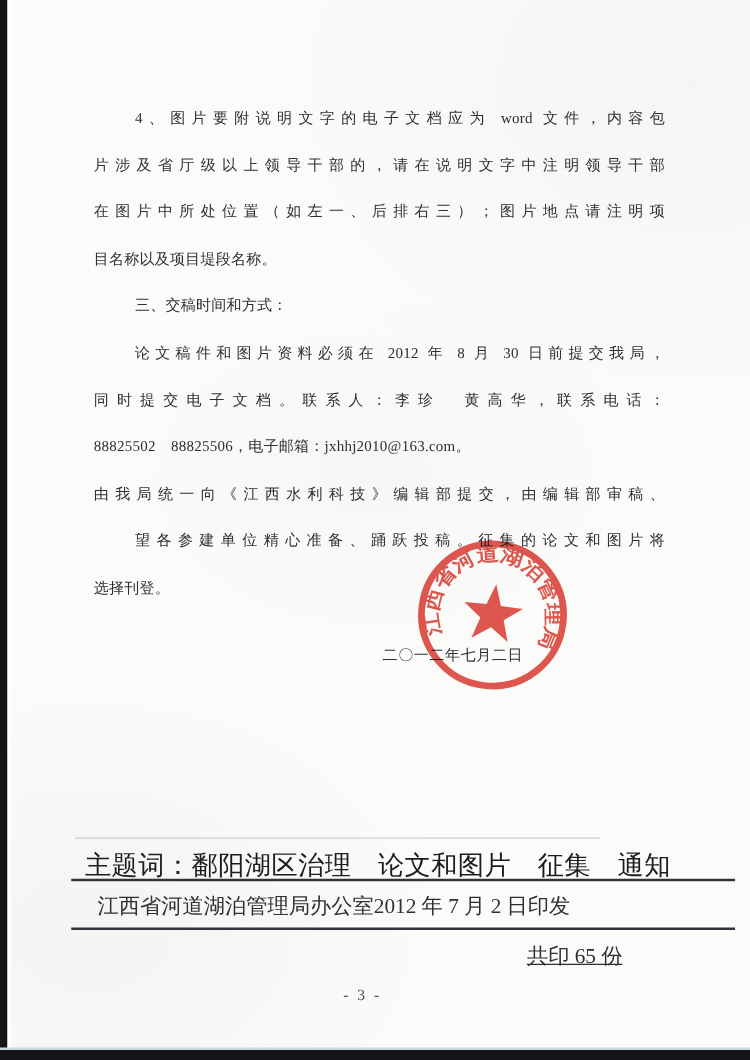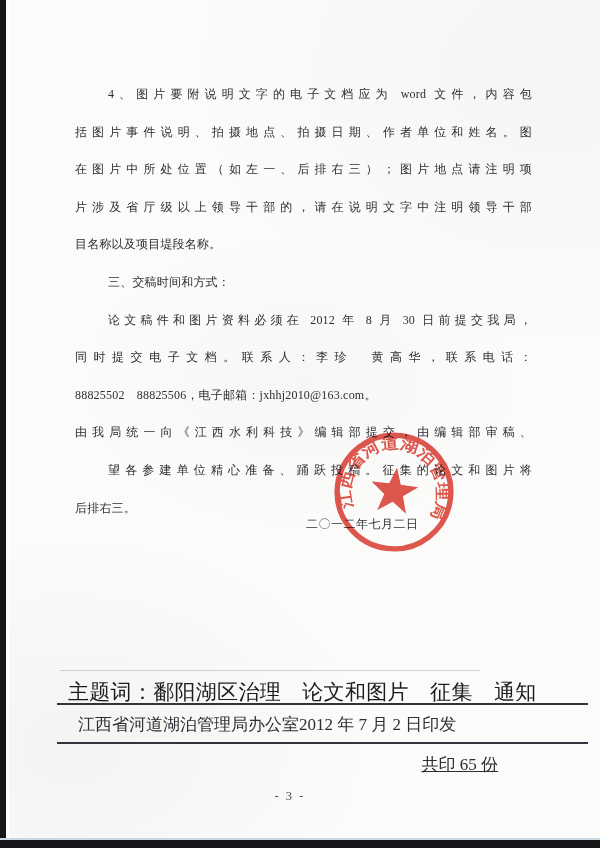--- a/index.html
+++ b/index.html
@@ -127,31 +127,30 @@
     color: #4a4a50;
   }
 </style>
 </head>
 <body>
 
 <div class="page">
 
   <div class="body-text">
     <div class="line indent fill">4、图片要附说明文字的电子文档应为 word 文件，内容包</div>
-    <div class="line fill">括图片事件说明、拍摄地点、拍摄日期、作者单位和姓名。图</div>
+    <div class="line fill">片涉及省厅级以上领导干部的，请在说明文字中注明领导干部</div>
     <div class="line fill">在图片中所处位置（如左一、后排右三）；图片地点请注明项</div>
-    <div class="line fill">片涉及省厅级以上领导干部的，请在说明文字中注明领导干部</div>
     <div class="line">目名称以及项目堤段名称。</div>
     <div class="line indent">三、交稿时间和方式：</div>
     <div class="line indent fill">论文稿件和图片资料必须在 2012 年 8 月 30 日前提交我局，</div>
     <div class="line fill">同时提交电子文档。联系人：李珍　黄高华，联系电话：</div>
     <div class="line">88825502　88825506，电子邮箱：jxhhj2010@163.com。</div>
     <div class="line fill">由我局统一向《江西水利科技》编辑部提交，由编辑部审稿、</div>
     <div class="line indent fill">望各参建单位精心准备、踊跃投稿。征集的论文和图片将</div>
-    <div class="line">后排右三。</div>
+    <div class="line">选择刊登。</div>
   </div>
 
   <div class="date-line">二〇一二年七月二日</div>
 
   <div class="stamp">
     <svg viewBox="0 0 120 120" width="124" height="124">
       <circle cx="60" cy="60" r="55" fill="none" stroke="#dd4137" stroke-width="5.2"></circle>
       <polygon fill="#dd4137" points="60,36 65.6,52.2 82.8,52.6 69.1,63 74.1,79.4 60,69.6 45.9,79.4 50.9,63 37.2,52.6 54.4,52.2"></polygon>
       <path id="sealArc" d="M 25.6 84.1 A 42 42 0 1 1 94.4 84.1" fill="none" stroke="none"></path>
       <text font-size="15" font-weight="bold" fill="#dd4137" font-family="Liberation Serif, DejaVu Serif, serif">

